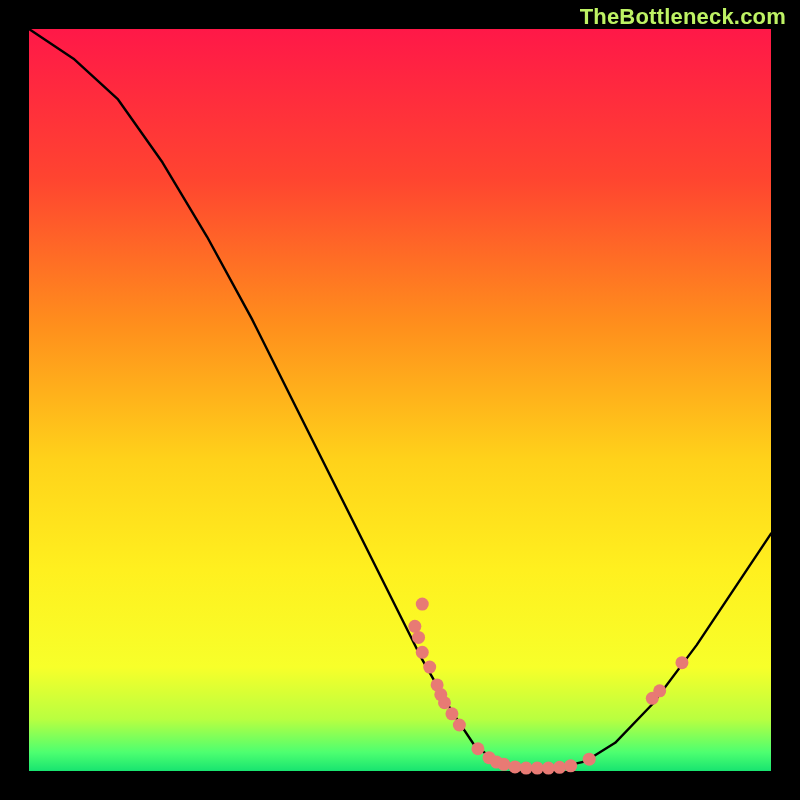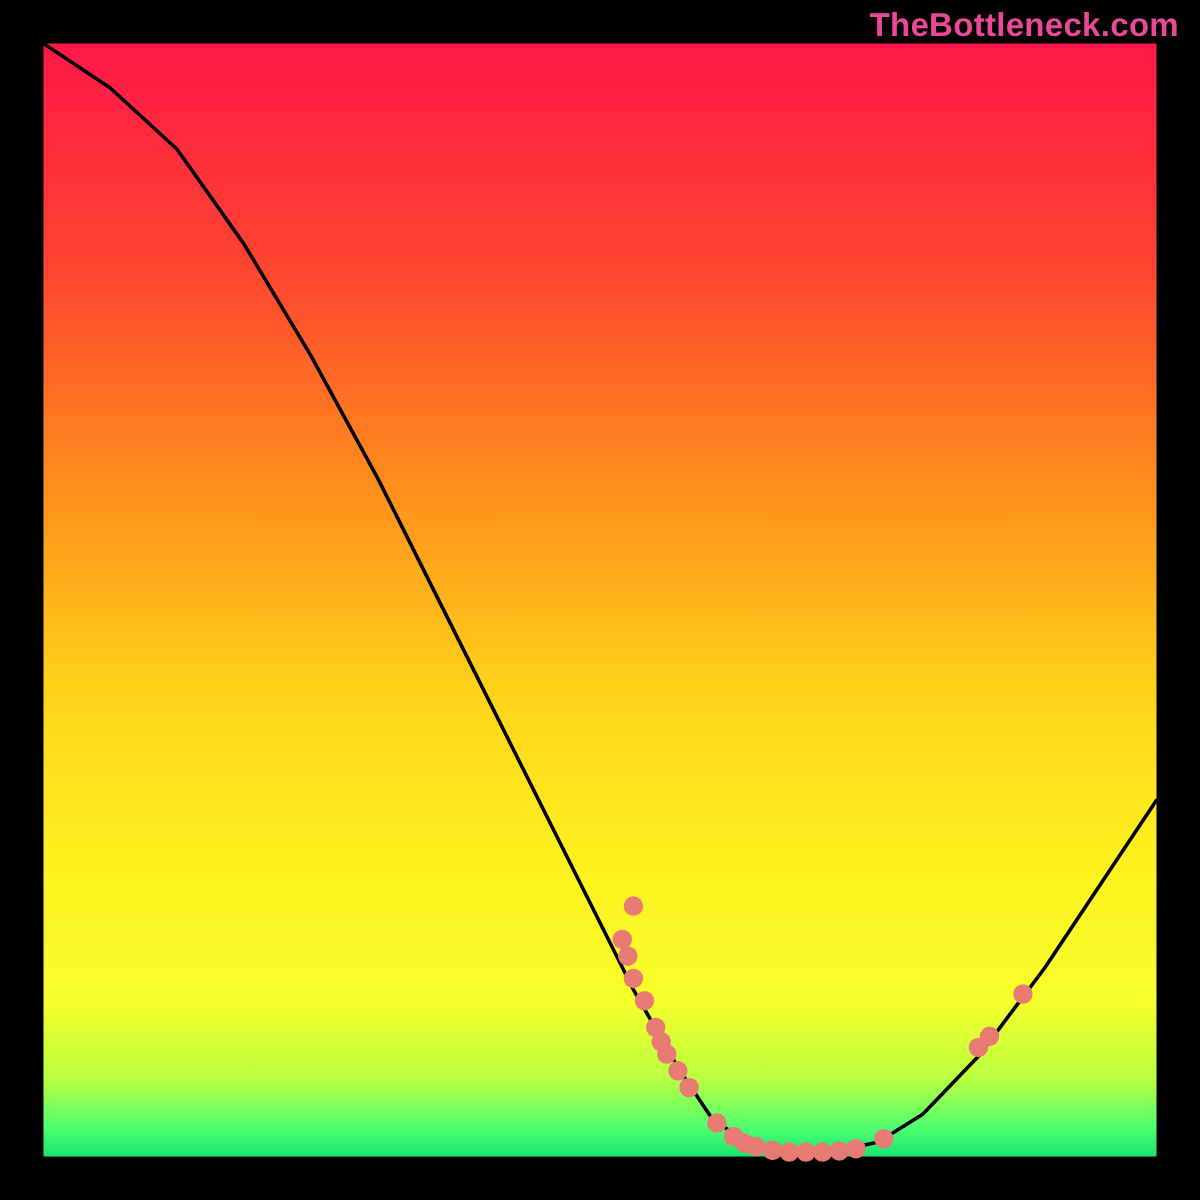--- a/index.html
+++ b/index.html
@@ -14,21 +14,21 @@
   .frame {
     position: relative;
     width: 800px;
     height: 800px;
     background: #000;
   }
   .watermark {
     position: absolute;
     top: 4px;
     right: 14px;
-    color: #ec4899;
+    color: #bef264;
     font-size: 22px;
     font-weight: bold;
     letter-spacing: 0.2px;
     z-index: 20;
   }
   #chart-svg {
     position: absolute;
     left: 0;
     top: 0;
     width: 800px;

